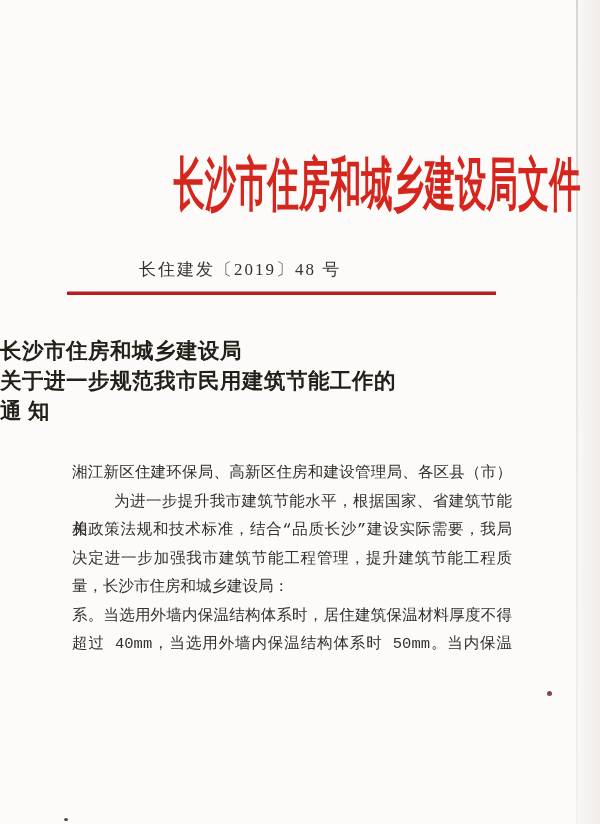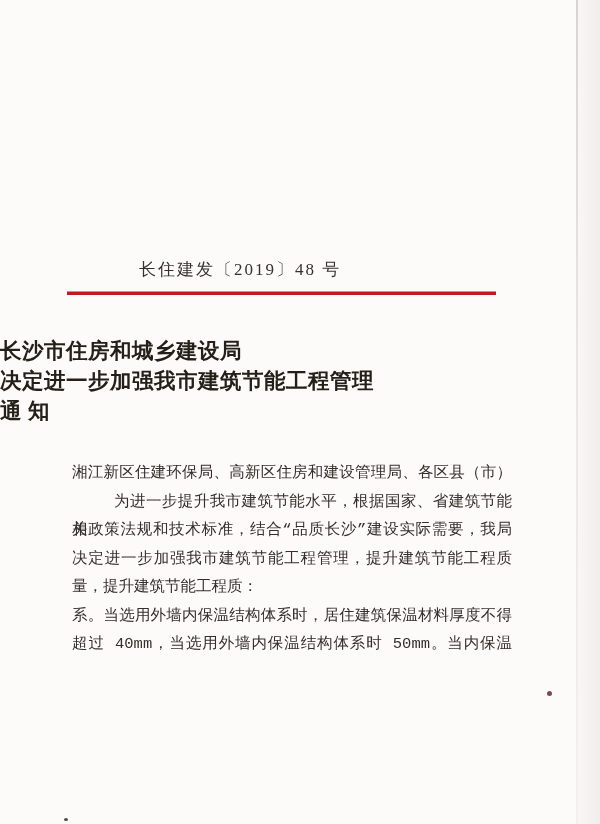--- a/index.html
+++ b/index.html
@@ -82,37 +82,40 @@
   }
 </style>
 </head>
 <body>
 
 <div class="page">
 
   <div class="edge-band"></div>
   <div class="edge-line"></div>
 
+  <div class="banner">
+    <span class="banner-text">长沙市住房和城乡建设局文件</span>
+  </div>
 
   <div class="doc-number">长住建发〔2019〕48 号</div>
 
   <div class="red-line"></div>
 
   <div class="title">
     <div>长沙市住房和城乡建设局</div>
-    <div>决定进一步加强我市建筑节能工程管理</div>
+    <div>关于进一步规范我市民用建筑节能工作的</div>
     <div>通 知</div>
   </div>
 
   <div class="body-block">
     <div class="line just">湘江新区住建环保局、高新区住房和建设管理局、各区县（市）</div>
     <div class="line just ind">为进一步提升我市建筑节能水平，根据国家、省建筑节能相</div>
     <div class="line just">关政策法规和技术标准，结合“品质长沙”建设实际需要，我局</div>
     <div class="line just">决定进一步加强我市建筑节能工程管理，提升建筑节能工程质</div>
-    <div class="line">量，提升建筑节能工程质：</div>
+    <div class="line">量，长沙市住房和城乡建设局：</div>
     <div class="line just">系。当选用外墙内保温结构体系时，居住建筑保温材料厚度不得</div>
     <div class="line just">超过 40mm，当选用外墙内保温结构体系时 50mm。当内保温</div>
   </div>
 
   <div class="speck-red"></div>
   <div class="speck-small"></div>
 
 </div>
 
 </body></html>

